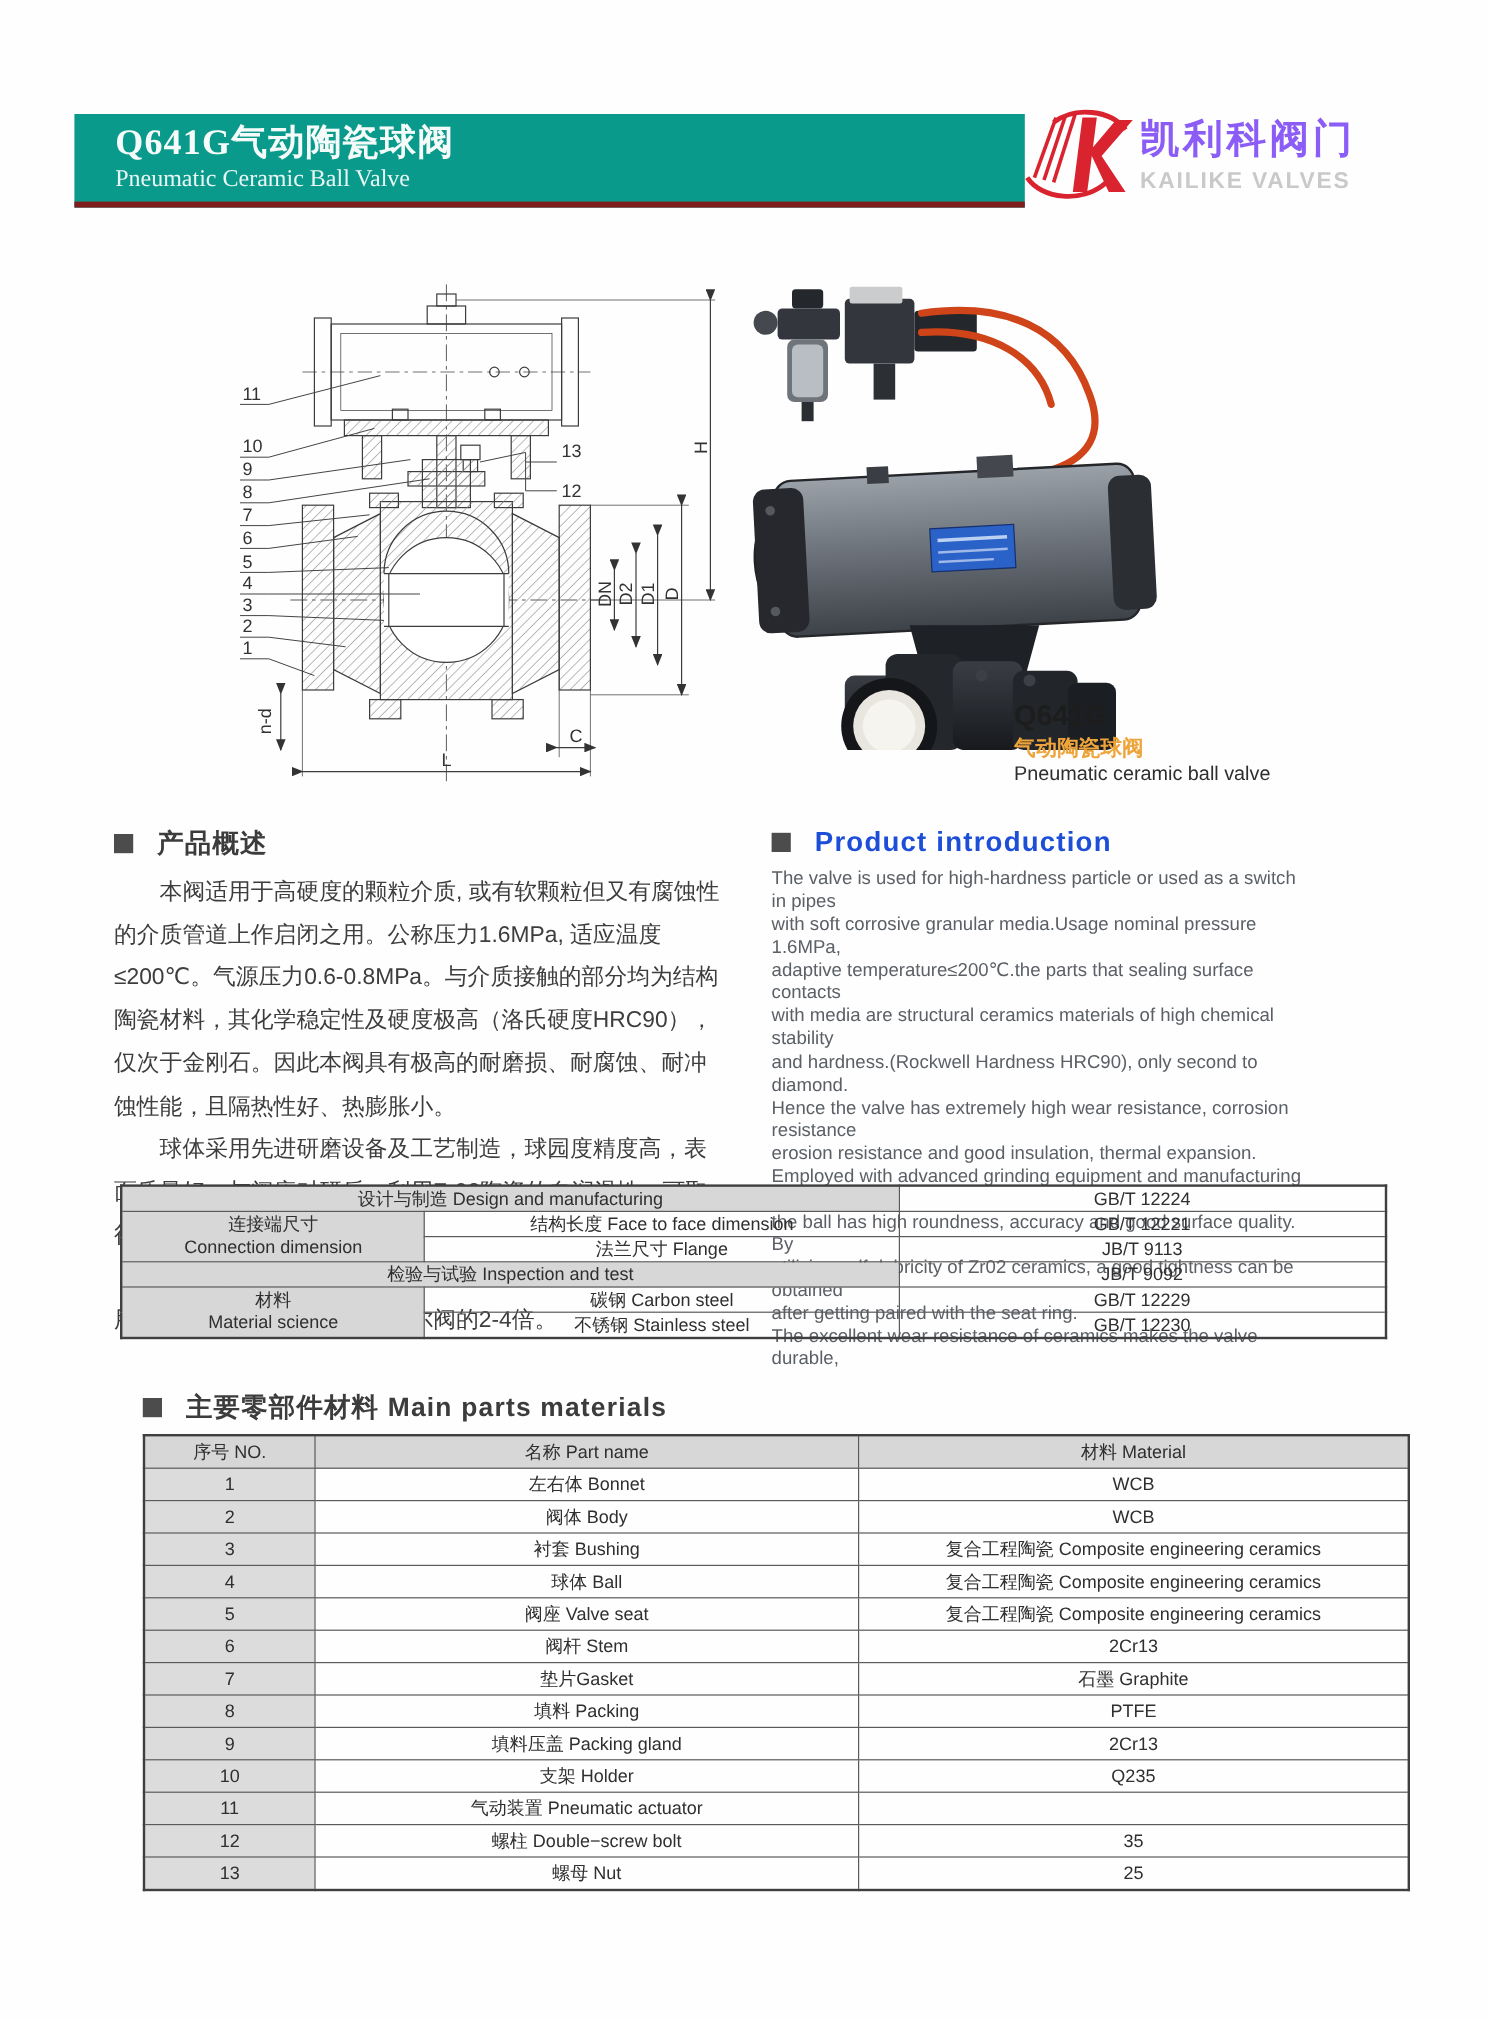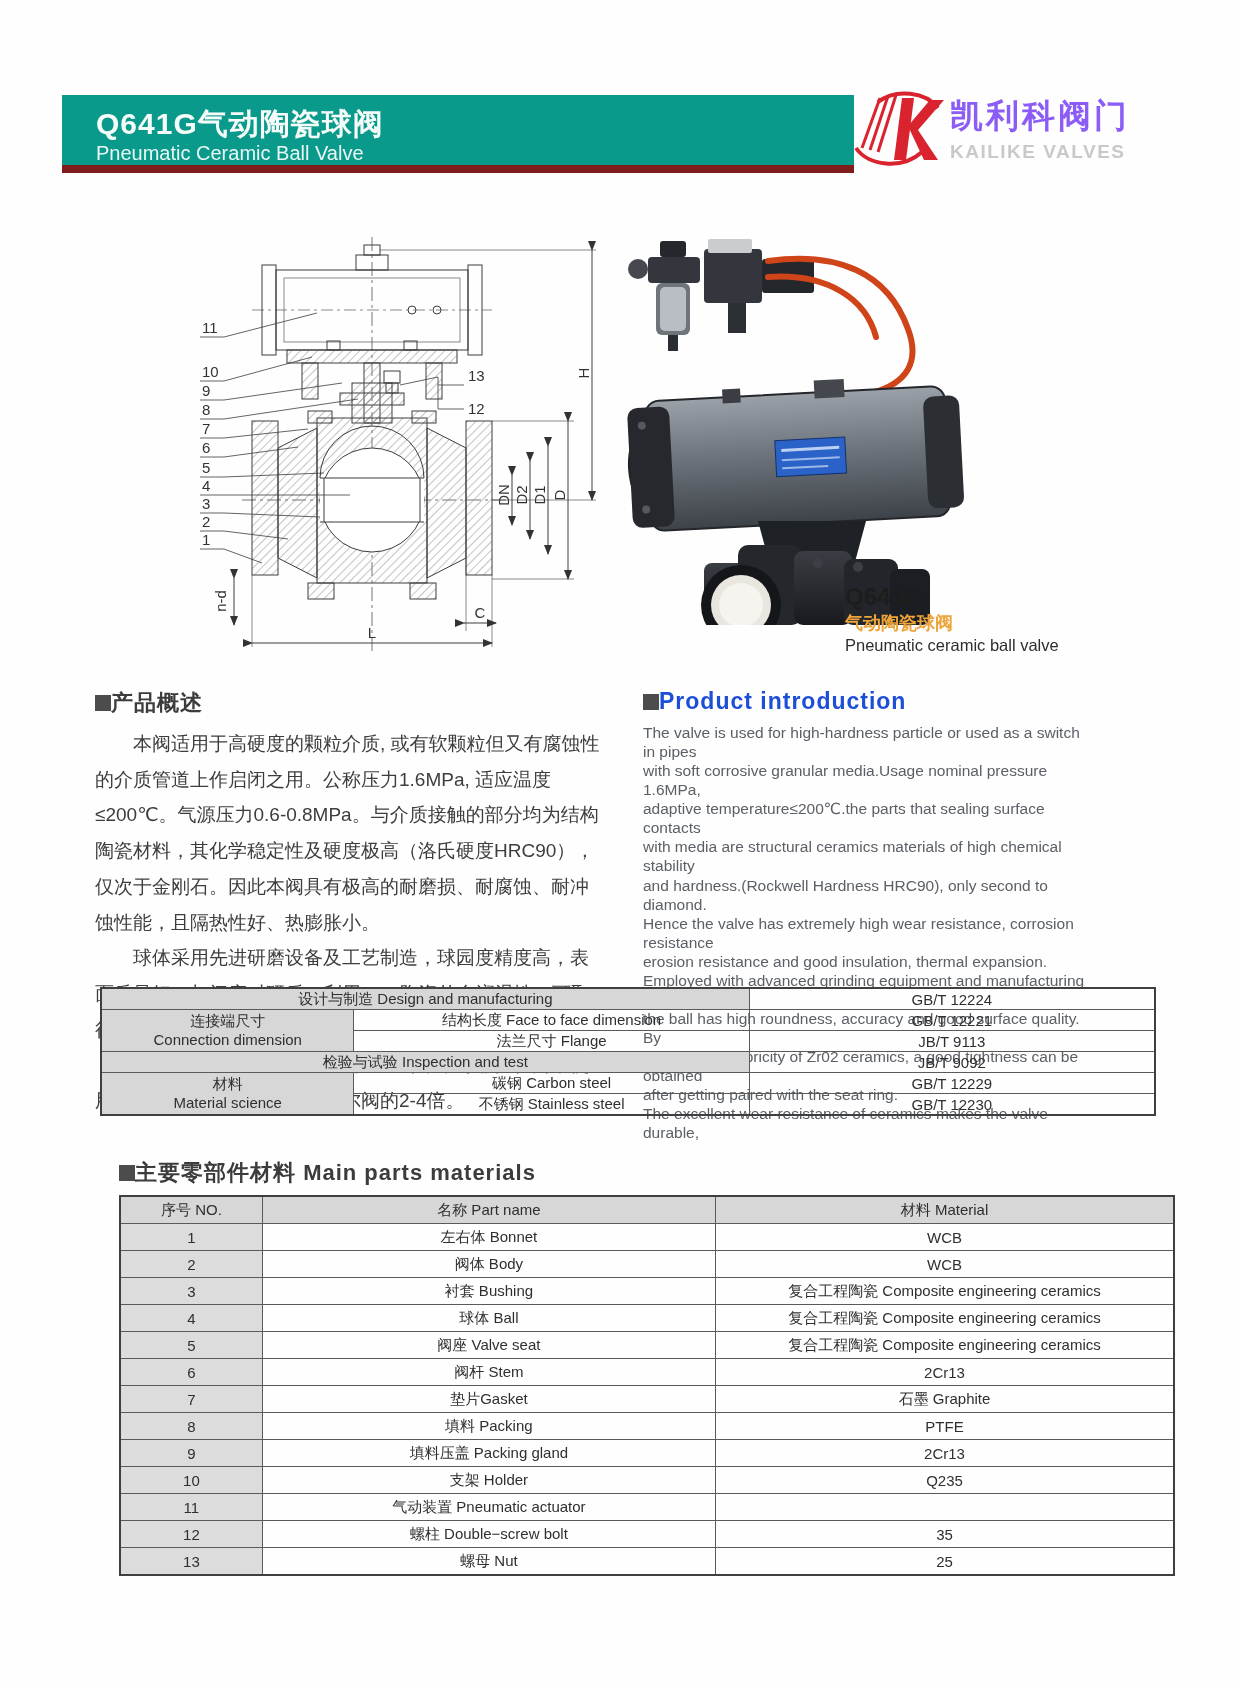--- a/index.html
+++ b/index.html
@@ -1,37 +1,37 @@
 <!DOCTYPE html>
 <html><head>
 <meta charset="utf-8">
 <style>
   html,body{margin:0;padding:0;background:#ffffff;}
   .page{position:relative;width:1240px;height:1683px;background:#fefefe;overflow:hidden;
         font-family:"Liberation Sans","DejaVu Sans",sans-serif;color:#333;}
   
   .header-band{position:absolute;left:62px;top:95px;width:792px;height:78px;
-               background:#0a9a8b;border-bottom:8px solid #7f1d1d;
-               display:flex;flex-direction:column;justify-content:flex-end;padding-left:34px;box-sizing:border-box;}
+               background:#0a9a8b;border-bottom:5px solid #7f1d1d;
+               display:flex;flex-direction:column;justify-content:center;padding-left:34px;box-sizing:border-box;font-family:Liberation Serif, serif;}
   .header-title{color:#f4fbf9;font-size:30px;font-weight:bold;letter-spacing:1px;line-height:1.15;}
   .header-sub{color:#e8f7f4;font-size:20px;line-height:1.2;}
   .logo{position:absolute;left:850px;top:84px;width:300px;height:92px;}
   .logo-mark{position:absolute;left:0;top:2px;width:96px;height:86px;}
   .logo-text{position:absolute;left:100px;top:10px;width:200px;}
   .brand-zh{font-size:33px;font-weight:bold;color:#8b5cf6;letter-spacing:3px;white-space:nowrap;}
   .brand-en{font-size:19px;font-weight:bold;color:#c9c9c9;letter-spacing:1.5px;white-space:nowrap;margin-top:2px;}
   
   .drawing{position:absolute;left:112px;top:233px;width:520px;height:430px;}
   .photo{position:absolute;left:608px;top:233px;width:500px;height:392px;}
   .photo-caption{position:absolute;left:845px;top:582px;line-height:1.25;}
   .cap-model{font-size:24px;font-weight:bold;color:#1d1d1d;}
   .cap-zh{font-size:18px;color:#eda43a;font-weight:bold;}
   .cap-en{font-size:16.5px;color:#2e2e2e;}
   
-  .sec-head{display:flex;align-items:center;gap:0;}
+  .sec-head{display:flex;align-items:center;gap:20px;}
   .sq{width:16px;height:16px;background:#4c4c4c;flex:0 0 auto;}
   .sec-title{font-size:22px;font-weight:bold;color:#3c3c3c;letter-spacing:1px;}
   
   .overview{position:absolute;left:95px;top:688px;width:508px;}
   .cn-p{font-size:19px;line-height:1.88;color:#3d3d3d;text-indent:2em;margin:0;}
   .overview .sec-head{margin-bottom:8px;}
   .intro{position:absolute;left:643px;top:688px;width:452px;}
   .intro .sec-title{font-size:23px;color:#1d4ed8;}
   .intro-lines{margin-top:8px;}
   .en-line{font-size:15.5px;line-height:1.23;color:#5b6066;}

